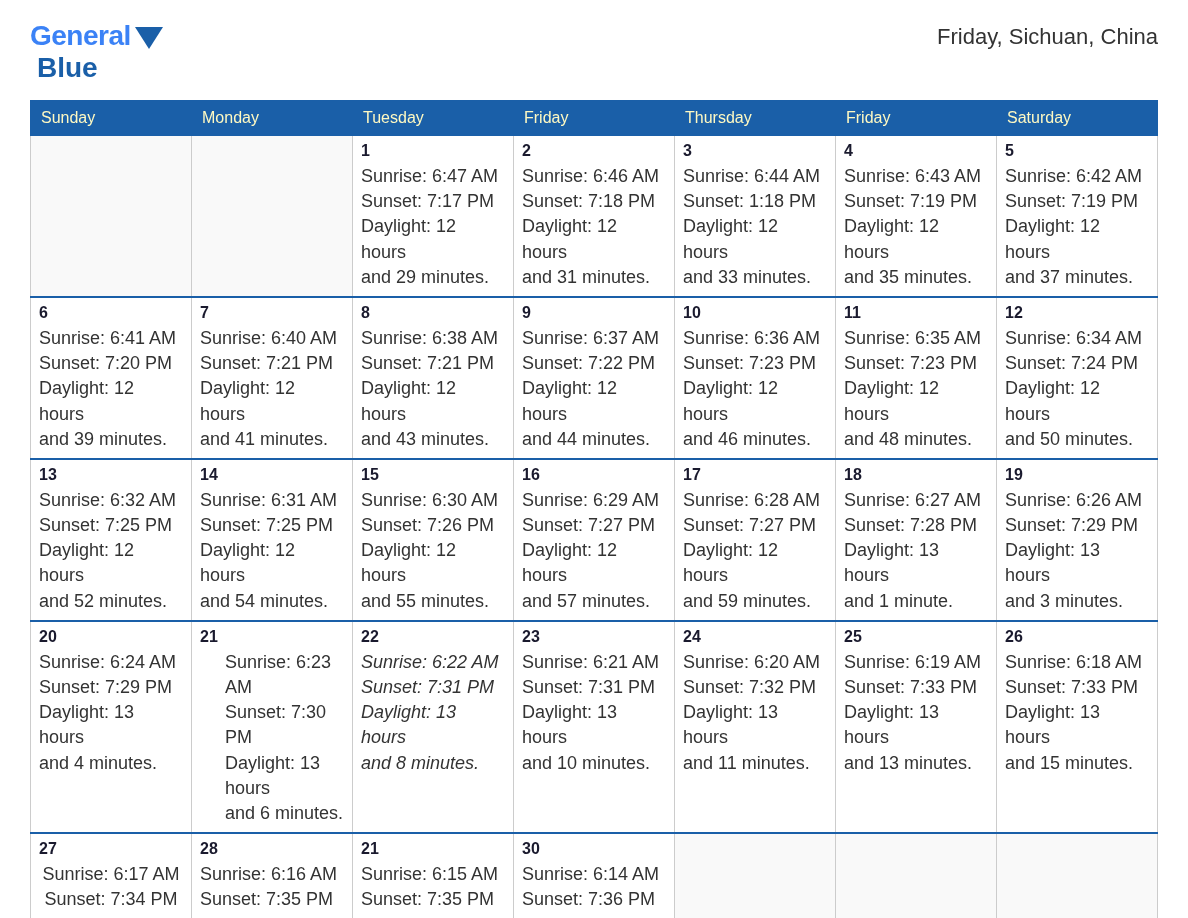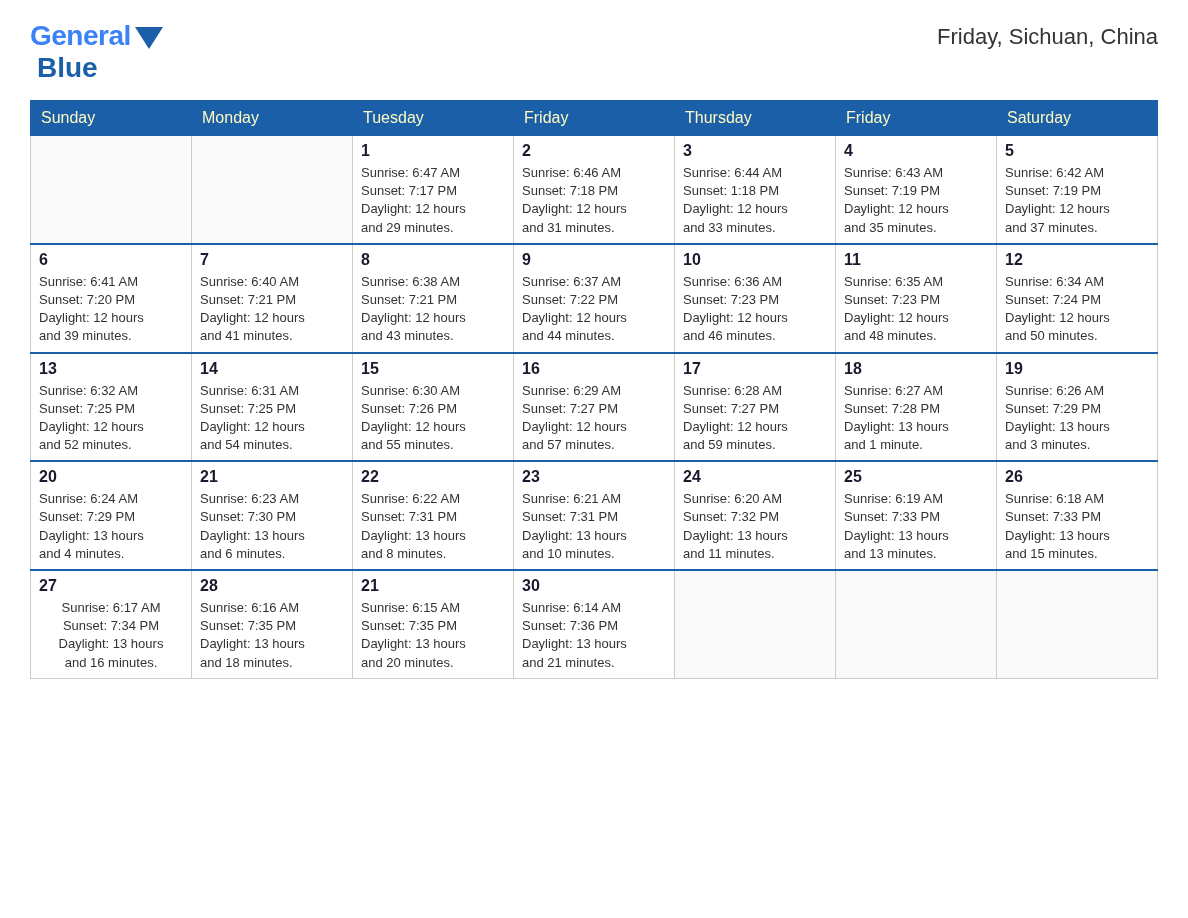--- a/index.html
+++ b/index.html
@@ -84,21 +84,21 @@
       background: #f9f9f9;
     }
     .day-number {
       font-size: 16px;
       font-weight: bold;
       color: #1a1a2e;
       display: block;
       margin-bottom: 4px;
     }
     .day-info {
-      font-size: 13px;
+      font-size: 18px;
       color: #333;
       line-height: 1.4;
     }
     .row-separator td {
       border-top: 2px solid #1a5fa8;
     }
   </style>
 </head>
 <body>
 
@@ -272,28 +272,28 @@
       <tr class="row-separator">
         <td>
           <span class="day-number">20</span>
           <div class="day-info" style="white-space: pre-line;">Sunrise: 6:24 AM
 Sunset: 7:29 PM
 Daylight: 13 hours
 and 4 minutes.</div>
         </td>
         <td>
           <span class="day-number">21</span>
-          <div class="day-info" style="white-space: pre-line;">Sunrise: 6:23 AM
+          <div class="day-info" style="white-space: pre-line; margin-left: 25px;">Sunrise: 6:23 AM
 Sunset: 7:30 PM
 Daylight: 13 hours
 and 6 minutes.</div>
         </td>
         <td>
           <span class="day-number">22</span>
-          <div class="day-info" style="white-space: pre-line;">Sunrise: 6:22 AM
+          <div class="day-info" style="white-space: pre-line; font-style: italic;">Sunrise: 6:22 AM
 Sunset: 7:31 PM
 Daylight: 13 hours
 and 8 minutes.</div>
         </td>
         <td>
           <span class="day-number">23</span>
           <div class="day-info" style="white-space: pre-line;">Sunrise: 6:21 AM
 Sunset: 7:31 PM
 Daylight: 13 hours
 and 10 minutes.</div>

